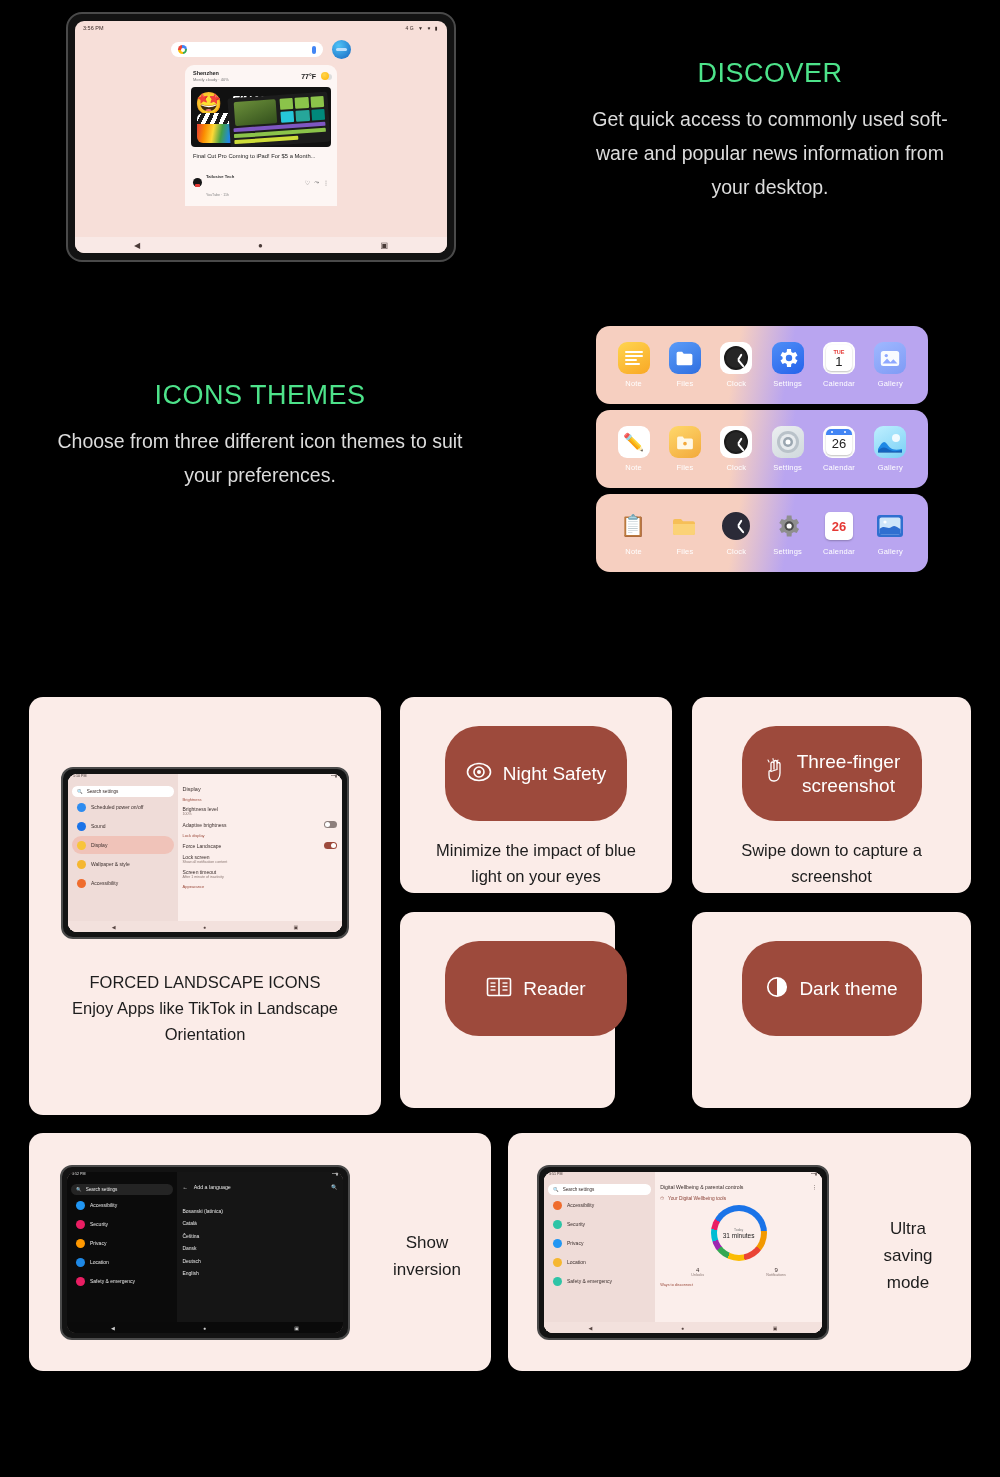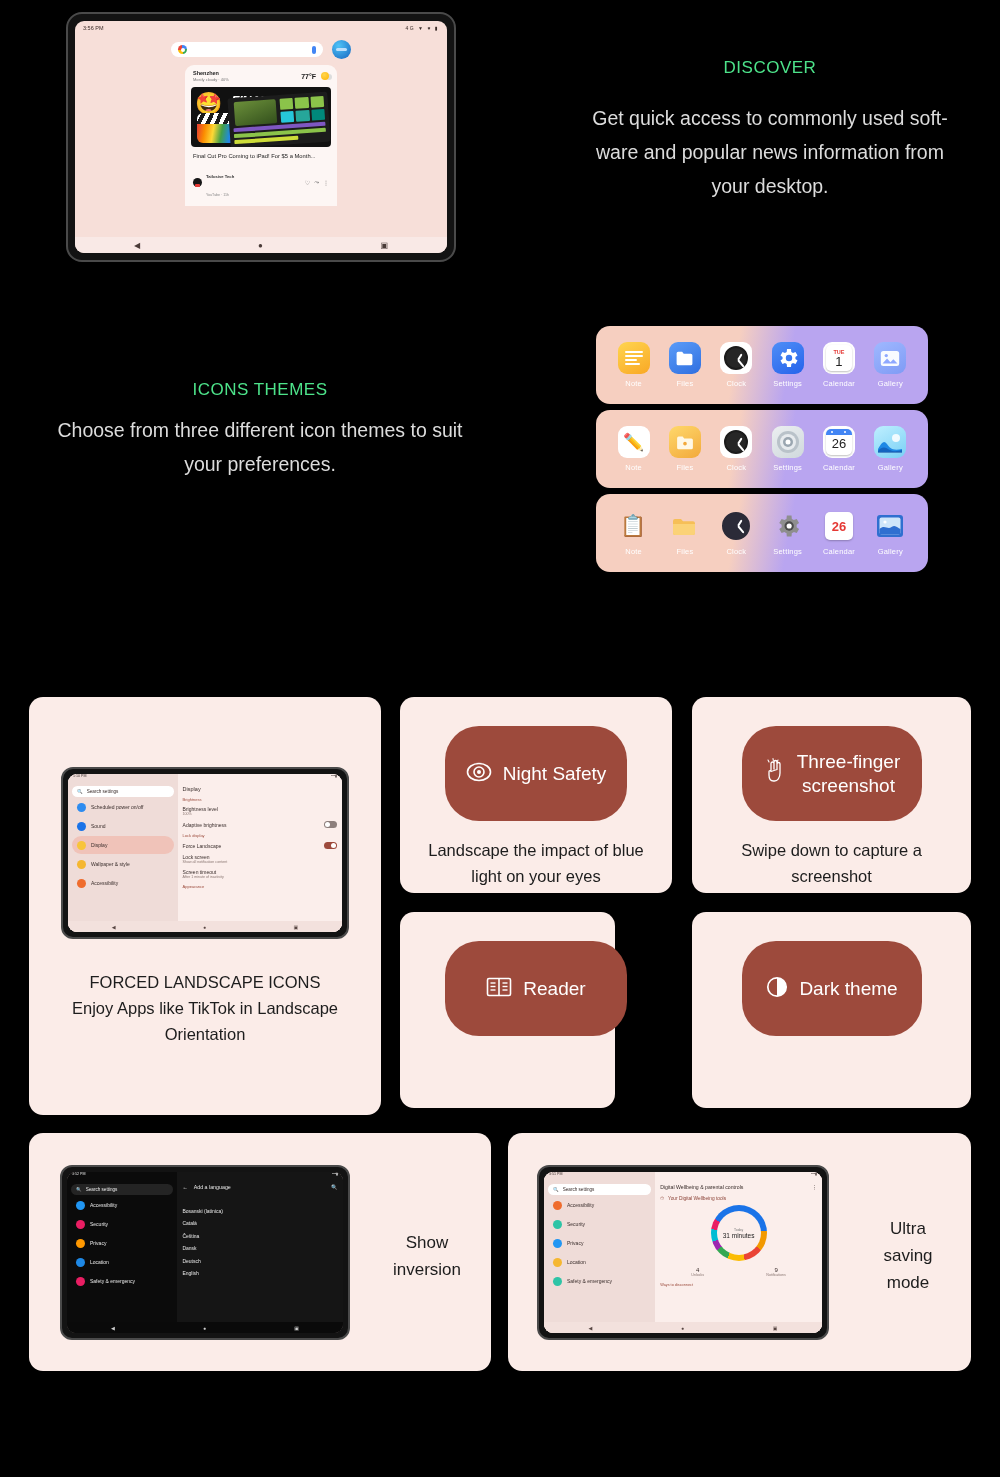--- a/index.html
+++ b/index.html
@@ -7,21 +7,21 @@
     width: 1000px; height: 1477px;
     background: #000000;
     font-family: "Liberation Sans", sans-serif;
     overflow: hidden;
   }
   .page { position: relative; width: 1000px; height: 1477px; background: #000; }
 
   
   .abs { position: absolute; }
   .green-head {
-    color: #4DE38A; font-size: 17px; letter-spacing: .5px;
+    color: #4DE38A; font-size: 27px; letter-spacing: .5px;
     text-align: center; font-weight: 400;
   }
   .white-body {
     color: #DCDCDC; font-size: 19.5px; line-height: 34px;
     text-align: center; font-weight: 400;
   }
 
   
   .tablet { position: absolute; border-radius: 16px; background: #131313;
             border: 2px solid #4a4a4a; padding: 7px; }
@@ -193,21 +193,21 @@
   .wheel .ctr { position:absolute; inset:0; display:flex; flex-direction:column;
                 align-items:center; justify-content:center; z-index:2; }
 </style>
 </head>
 <body>
 
 <div class="page">
 
   <div class="abs" style="left:540px; top:58px; width:460px;">
     <div class="green-head">DISCOVER</div>
-    <div class="white-body" style="margin-top:23px; white-space:pre-line;">Get quick access to commonly used soft-
+    <div class="white-body" style="margin-top:13px; white-space:pre-line;">Get quick access to commonly used soft-
 ware and popular news information from
 your desktop.</div>
   </div>
 
   <div class="tablet" id="hero-tablet">
     <div class="tscreen">
 
       <div class="hero-status">
         <span>3:56 PM</span>
         <span class="r">4G ▼ ♥ ▮</span>
@@ -544,21 +544,21 @@
     <div class="pill" style="left:45px; top:29px; width:182px; height:95px; position:absolute;">
       <span class="picon">
         <svg width="26" height="20" viewBox="0 0 26 20">
             <ellipse cx="13" cy="10" rx="11.5" ry="8.5" fill="none" stroke="#fff" stroke-width="1.6"></ellipse>
             <circle cx="13" cy="10" r="5" fill="none" stroke="#fff" stroke-width="1.6"></circle>
             <circle cx="13" cy="10" r="2" fill="#fff"></circle>
           </svg>
       </span>
       <span class="ptext">Night Safety</span>
     </div>
-    <div class="cardcap" style="top:140px; white-space:pre-line;">Landscape the impact of blue
+    <div class="cardcap" style="top:140px; white-space:pre-line;">Minimize the impact of blue
 light on your eyes</div>
   </div>
 
   <div class="fcard" style="left:692px; top:697px; width:279px; height:196px;">
     <div class="pill" style="left:50px; top:29px; width:180px; height:95px; position:absolute;">
       <span class="picon">
         <svg width="22" height="30" viewBox="0 0 22 30">
           <path d="M7 13V6.5a1.5 1.5 0 013 0V12M10 12V5a1.5 1.5 0 013 0v7M13 12.5V7a1.5 1.5 0 013 0v9c0 5-2.5 8-5.5 8h-1C6 24 5 21 5 18v-3.5c0-1.3 2-1.3 2 0z" fill="none" stroke="#fff" stroke-width="1.3" stroke-linecap="round" stroke-linejoin="round"></path>
           <path d="M4 3l1 2M9 1.5l.3 2M14 3l-1 2" stroke="#fff" stroke-width="1.1" stroke-linecap="round"></path>
         </svg>

